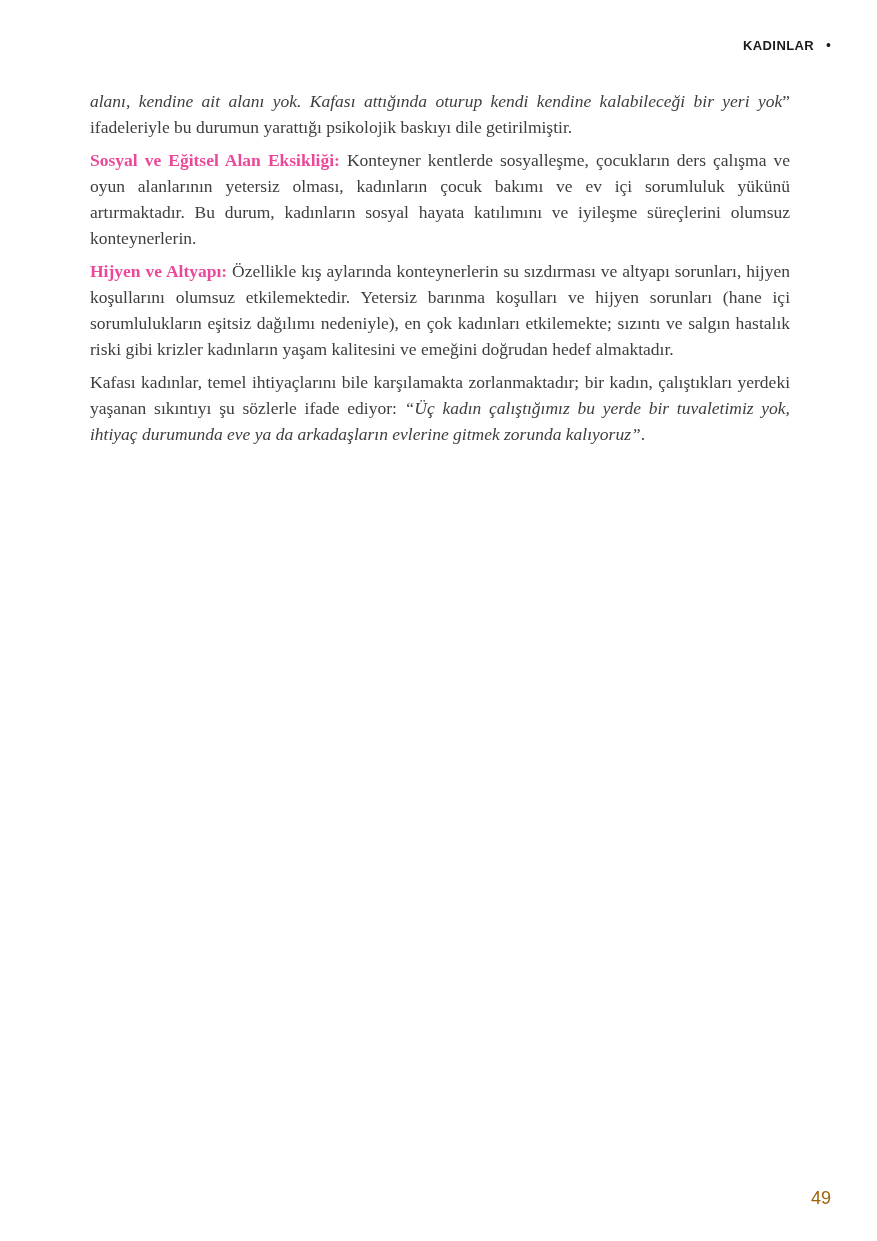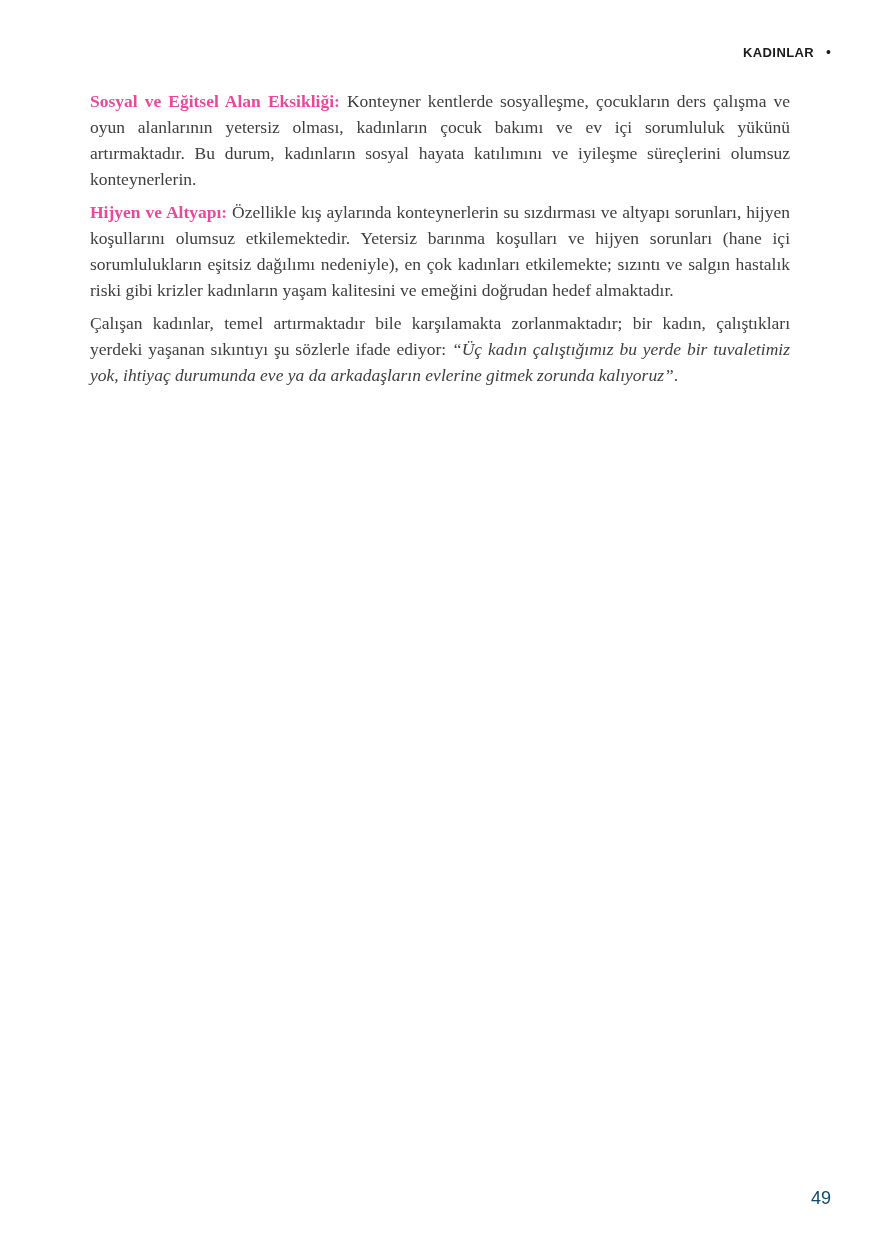--- a/index.html
+++ b/index.html
@@ -9,21 +9,21 @@
     width: 877px;
     height: 1241px;
     margin: 0 auto;
     background: #ffffff;
     font-family: "Liberation Serif", serif;
     color: #3d3d3d;
     overflow: hidden;
   }
   .page-header {
     position: absolute;
-    top: 45px;
+    top: 38px;
     right: 46px;
     display: flex;
     align-items: flex-start;
     gap: 12px;
     font-family: "Liberation Sans", sans-serif;
   }
   .header-title {
     font-weight: bold;
     font-size: 13px;
     letter-spacing: 0.4px;
@@ -49,41 +49,42 @@
     color: #3e3e3e;
   }
   .para em { font-style: italic; }
   .para strong { font-weight: bold; color: #ec4899; }
   .page-number {
     position: absolute;
     right: 46px;
     bottom: 32px;
     font-family: "Liberation Sans", sans-serif;
     font-size: 18px;
-    color: #0c4a6e;
+    color: #a16207;
   }
 </style>
 </head>
 <body>
 
 <div class="page">
 
   <header class="page-header">
     <span class="header-title">KADINLAR</span>
     <span class="header-bullet">•</span>
   </header>
 
   <main class="page-body">
 
+    <p class="para"><em>alanı, kendine ait alanı yok. Kafası attığında oturup kendi kendine kalabileceği bir yeri yok</em><span>” ifadeleriyle bu durumun yarattığı psikolojik baskıyı dile getirilmiştir.</span></p>
 
     <p class="para"><strong>Sosyal ve Eğitsel Alan Eksikliği:</strong><span> Konteyner kentlerde sosyalleşme, çocukların ders çalışma ve oyun alanlarının yetersiz olması, kadınların çocuk bakımı ve ev içi sorumluluk yükünü artırmaktadır. Bu durum, kadınların sosyal hayata katılımını ve iyileşme süreçlerini olumsuz konteynerlerin.</span></p>
 
     <p class="para"><strong>Hijyen ve Altyapı:</strong><span> Özellikle kış aylarında konteynerlerin su sızdırması ve altyapı sorunları, hijyen koşullarını olumsuz etkilemektedir. Yetersiz barınma koşulları ve hijyen sorunları (hane içi sorumlulukların eşitsiz dağılımı nedeniyle), en çok kadınları etkilemekte; sızıntı ve salgın hastalık riski gibi krizler kadınların yaşam kalitesini ve emeğini doğrudan hedef almaktadır.</span></p>
 
-    <p class="para"><span>Çalışan kadınlar, temel artırmaktadır bile karşılamakta zorlanmaktadır; bir kadın, çalıştıkları yerdeki yaşanan sıkıntıyı şu sözlerle ifade ediyor: </span><em>“Üç kadın çalıştığımız bu yerde bir tuvaletimiz yok, ihtiyaç durumunda eve ya da arkadaşların evlerine gitmek zorunda kalıyoruz”</em><span>.</span></p>
+    <p class="para"><span>Kafası kadınlar, temel ihtiyaçlarını bile karşılamakta zorlanmaktadır; bir kadın, çalıştıkları yerdeki yaşanan sıkıntıyı şu sözlerle ifade ediyor: </span><em>“Üç kadın çalıştığımız bu yerde bir tuvaletimiz yok, ihtiyaç durumunda eve ya da arkadaşların evlerine gitmek zorunda kalıyoruz”</em><span>.</span></p>
 
   </main>
 
   <footer>
     <span class="page-number">49</span>
   </footer>
 
 </div>
 
 </body></html>

